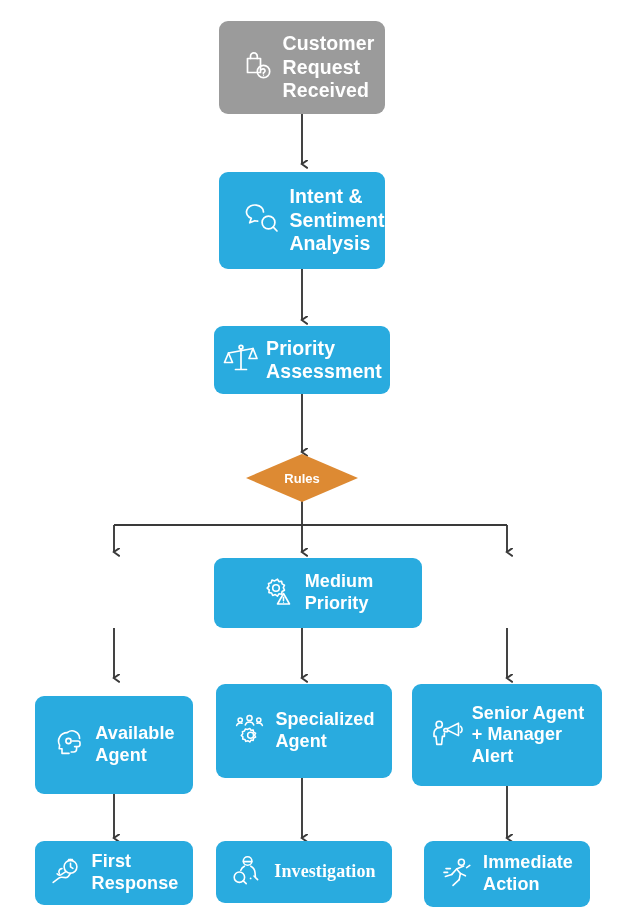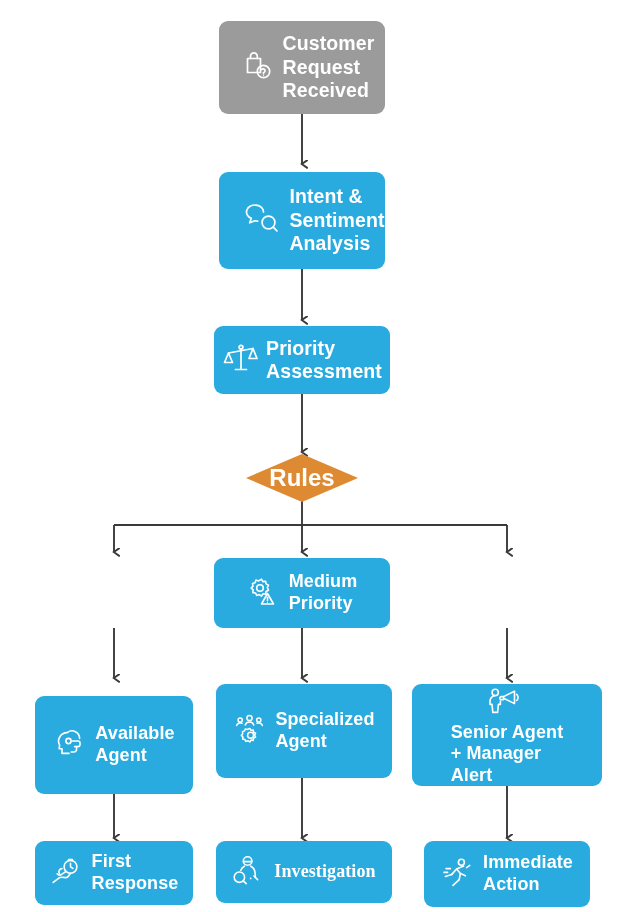--- a/index.html
+++ b/index.html
@@ -60,21 +60,21 @@
     justify-content: center;
   }
   .diamond .shape {
     position: absolute;
     left: 0; top: 0;
     width: 100%; height: 100%;
   }
   .diamond .dlbl {
     position: relative;
     color: #ffffff;
-    font-size: 24px;
+    font-size: 13px;
     font-weight: bold;
     z-index: 2;
   }
 </style>
 </head>
 <body>
 
 <div id="canvas">
 
   <svg id="connectors" viewBox="0 0 628 912" xmlns="http://www.w3.org/2000/svg">
@@ -151,21 +151,21 @@
   </div>
 
   <div class="diamond" style="left:246px; top:454px; width:112px; height:48px;">
     <svg class="shape" viewBox="0 0 112 48" preserveAspectRatio="none">
       <polygon points="56,0 112,24 56,48 0,24" fill="#dd8a33"></polygon>
     </svg>
     <span class="dlbl">Rules</span>
   </div>
 
 
-  <div class="node blue sz-md" style="left:214px; top:558px; width:176px; height:70px;">
+  <div class="node blue sz-md" style="left:214px; top:558px; width:208px; height:70px;">
     <span class="ic">
       <svg width="34" height="32" viewBox="0 0 34 32" fill="none" stroke="#ffffff" stroke-width="1.6" stroke-linecap="round" stroke-linejoin="round">
         <path d="M14.5 4.2 l1.4 2.4 l2.7 -0.4 l0.5 2.7 l2.4 1.3 l-1.2 2.5 l1.2 2.5 l-2.4 1.3
                  l-0.5 2.7 l-2.7 -0.4 l-1.4 2.4 l-2.2 -1.6 l-2.6 0.9 l-1.1 -2.5 l-2.7 -0.4
                  l0.3 -2.7 l-2 -1.8 l1.8 -2 l-0.5 -2.7 l2.6 -0.7 l0.9 -2.6 l2.6 0.8 z"></path>
         <circle cx="13" cy="13" r="3.3"></circle>
         <path d="M20.5 18.5 L26.5 29 H14.5 z"></path>
         <line x1="20.5" y1="22.3" x2="20.5" y2="25.4"></line>
         <circle cx="20.5" cy="27.2" r="0.6" fill="#ffffff" stroke="none"></circle>
       </svg>
@@ -201,21 +201,21 @@
         <path d="M16.8 16.4 l1.2 1.9 l2.2 -0.3 l0.4 2.2 l2 1 l-1 2 l1 2 l-2 1 l-0.4 2.2
                  l-2.2 -0.3 l-1.2 1.9 l-1.9 -1.3 l-2.1 0.7 l-0.9 -2 l-2.2 -0.3 l0.2 -2.2
                  l-1.6 -1.5 l1.5 -1.6 l-0.4 -2.2 l2.1 -0.6 l0.8 -2.1 l2.1 0.6 z"></path>
         <circle cx="17.6" cy="23.3" r="3"></circle>
       </svg>
     </span>
     <span class="lbl">Specialized
 Agent</span>
   </div>
 
-  <div class="node blue sz-md" style="left:412px; top:684px; width:190px; height:102px;flex-direction:column;">
+  <div class="node blue sz-md" style="left:412px; top:684px; width:190px; height:102px;">
     <span class="ic">
       <svg width="34" height="34" viewBox="0 0 34 34" fill="none" stroke="#ffffff" stroke-width="1.6" stroke-linecap="round" stroke-linejoin="round">
         <circle cx="9.2" cy="8.4" r="3.1"></circle>
         <path d="M9.2 11.8 a5.2 5.2 0 0 0 -5.2 5.2 v3.4 h2 l0.8 8 h4.8 l0.8 -8 h2 V17"></path>
         <path d="M17.6 12.6 L28.5 7.2 v12.4 L17.6 14.2 z"></path>
         <path d="M17.6 12.6 h-2.4 a1.4 1.4 0 0 0 -1.4 1.4 v0.2 a1.4 1.4 0 0 0 1.4 1.4 h2.4"></path>
         <path d="M30.6 10.3 a4 4 0 0 1 0 6.2"></path>
       </svg>
     </span>
     <span class="lbl">Senior Agent

